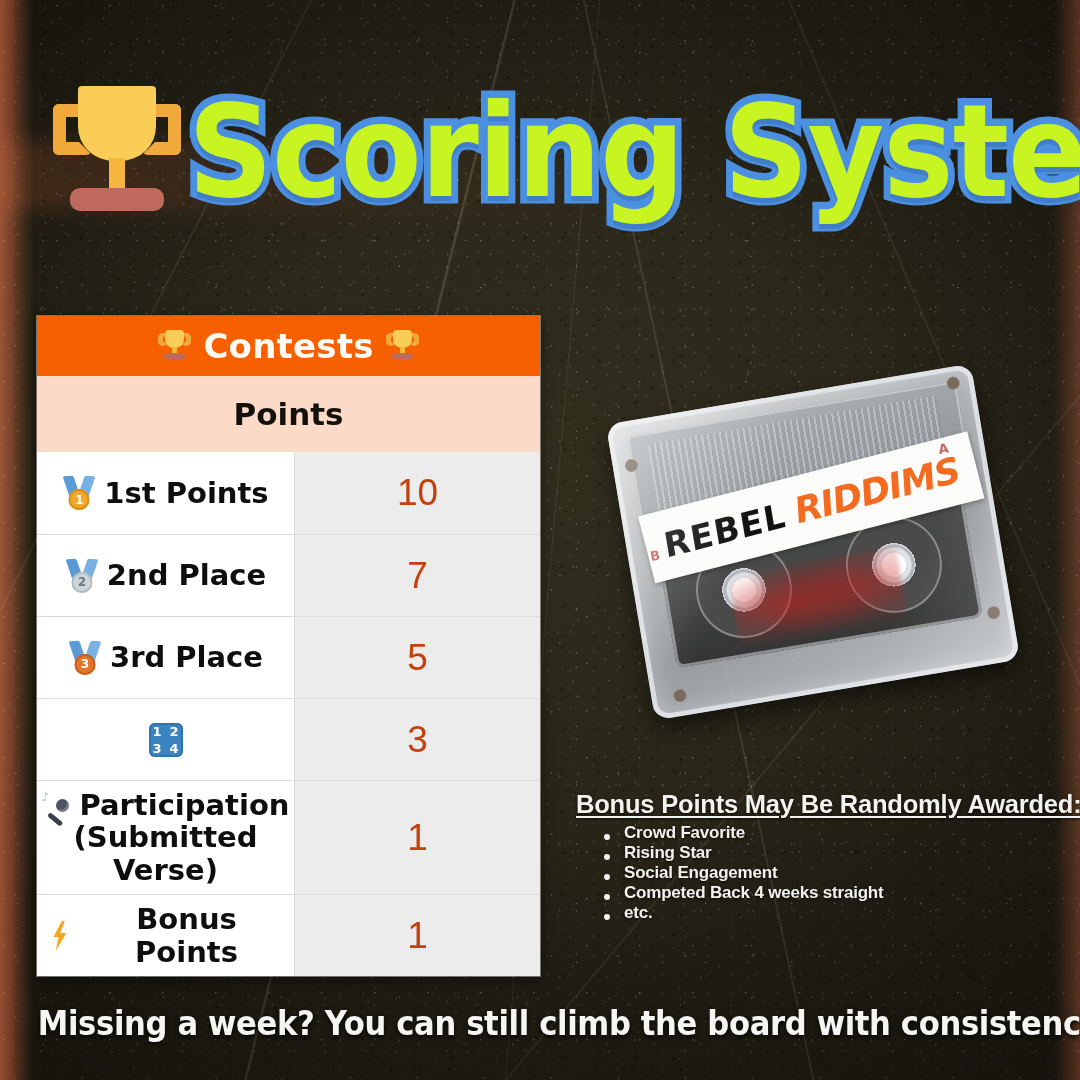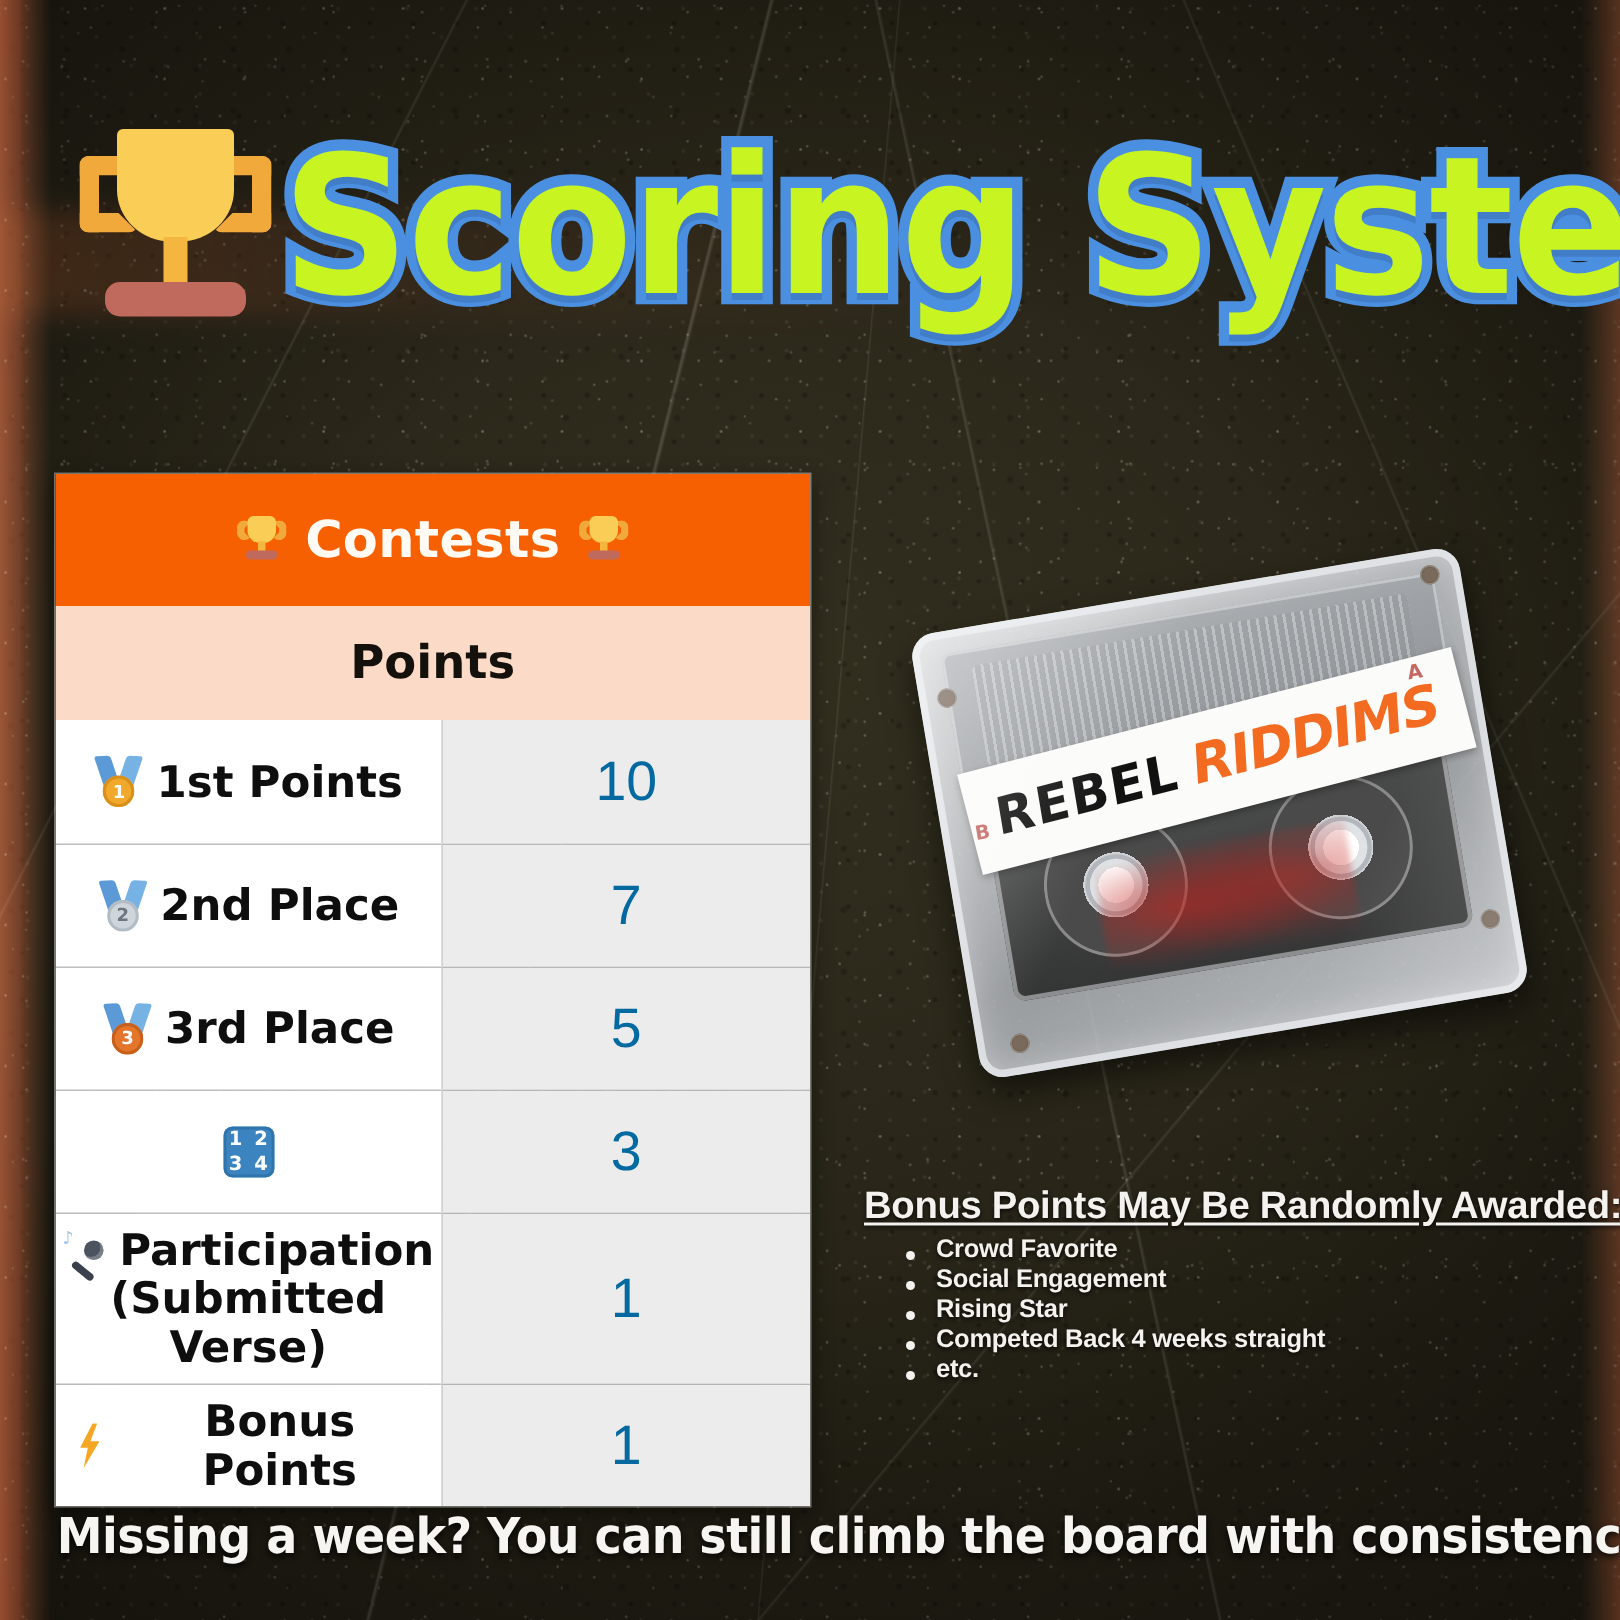--- a/index.html
+++ b/index.html
@@ -129,21 +129,21 @@
     border: 1.5px solid rgba(255,255,255,.38);
     overflow: hidden;
     box-shadow: 0 4px 14px rgba(0,0,0,.45);
   }
   .tbl-title {
     background: #f76000;
     color: #fffaf3;
     font-family: "DejaVu Sans", sans-serif;
     font-weight: 700;
     font-size: 34px;
-    height: 88px;
+    height: 60px;
     display: flex;
     align-items: center;
     justify-content: center;
     gap: 12px;
     letter-spacing: .2px;
   }
   .tbl-title .tico { font-size: 32px; line-height: 1; position: relative; width: 34px; height: 34px; }
   .tbl-subhead {
     background: #fbdbc8;
     height: 76px;
@@ -165,21 +165,21 @@
     background: #ffffff;
     display: flex; align-items: center; justify-content: center;
     padding: 8px 6px;
     border-right: 1px solid #dcdcdc;
   }
   .cell-pts {
     flex: 1;
     background: #ececec;
     display: flex; align-items: center; justify-content: center;
     font-size: 37px;
-    color: #0369a1;
+    color: #c2410c;
     font-family: "Liberation Sans", sans-serif;
   }
   .place-inner {
     display: flex; align-items: center; gap: 8px;
     font-family: "DejaVu Sans", sans-serif;
     font-weight: 700;
     font-size: 29px;
     color: #0e0e0e;
     line-height: 1.12;
     text-align: center;
@@ -593,22 +593,22 @@
       <span class="cass-letter b">B</span>
       <span class="cass-letter a">A</span>
       <div class="cass-gloss"></div>
     </div>
   </div>
 
   <div class="bonus">
     <div class="bonus-head">Bonus Points May Be Randomly Awarded:</div>
     <ul>
       <li>Crowd Favorite</li>
+      <li>Rising Star</li>
       <li>Social Engagement</li>
-      <li>Rising Star</li>
       <li>Competed Back 4 weeks straight</li>
       <li>etc.</li>
     </ul>
   </div>
 
   <div class="footer">Missing a week? You can still climb the board with consistency.</div>
 
 </div>
 
 </body></html>

